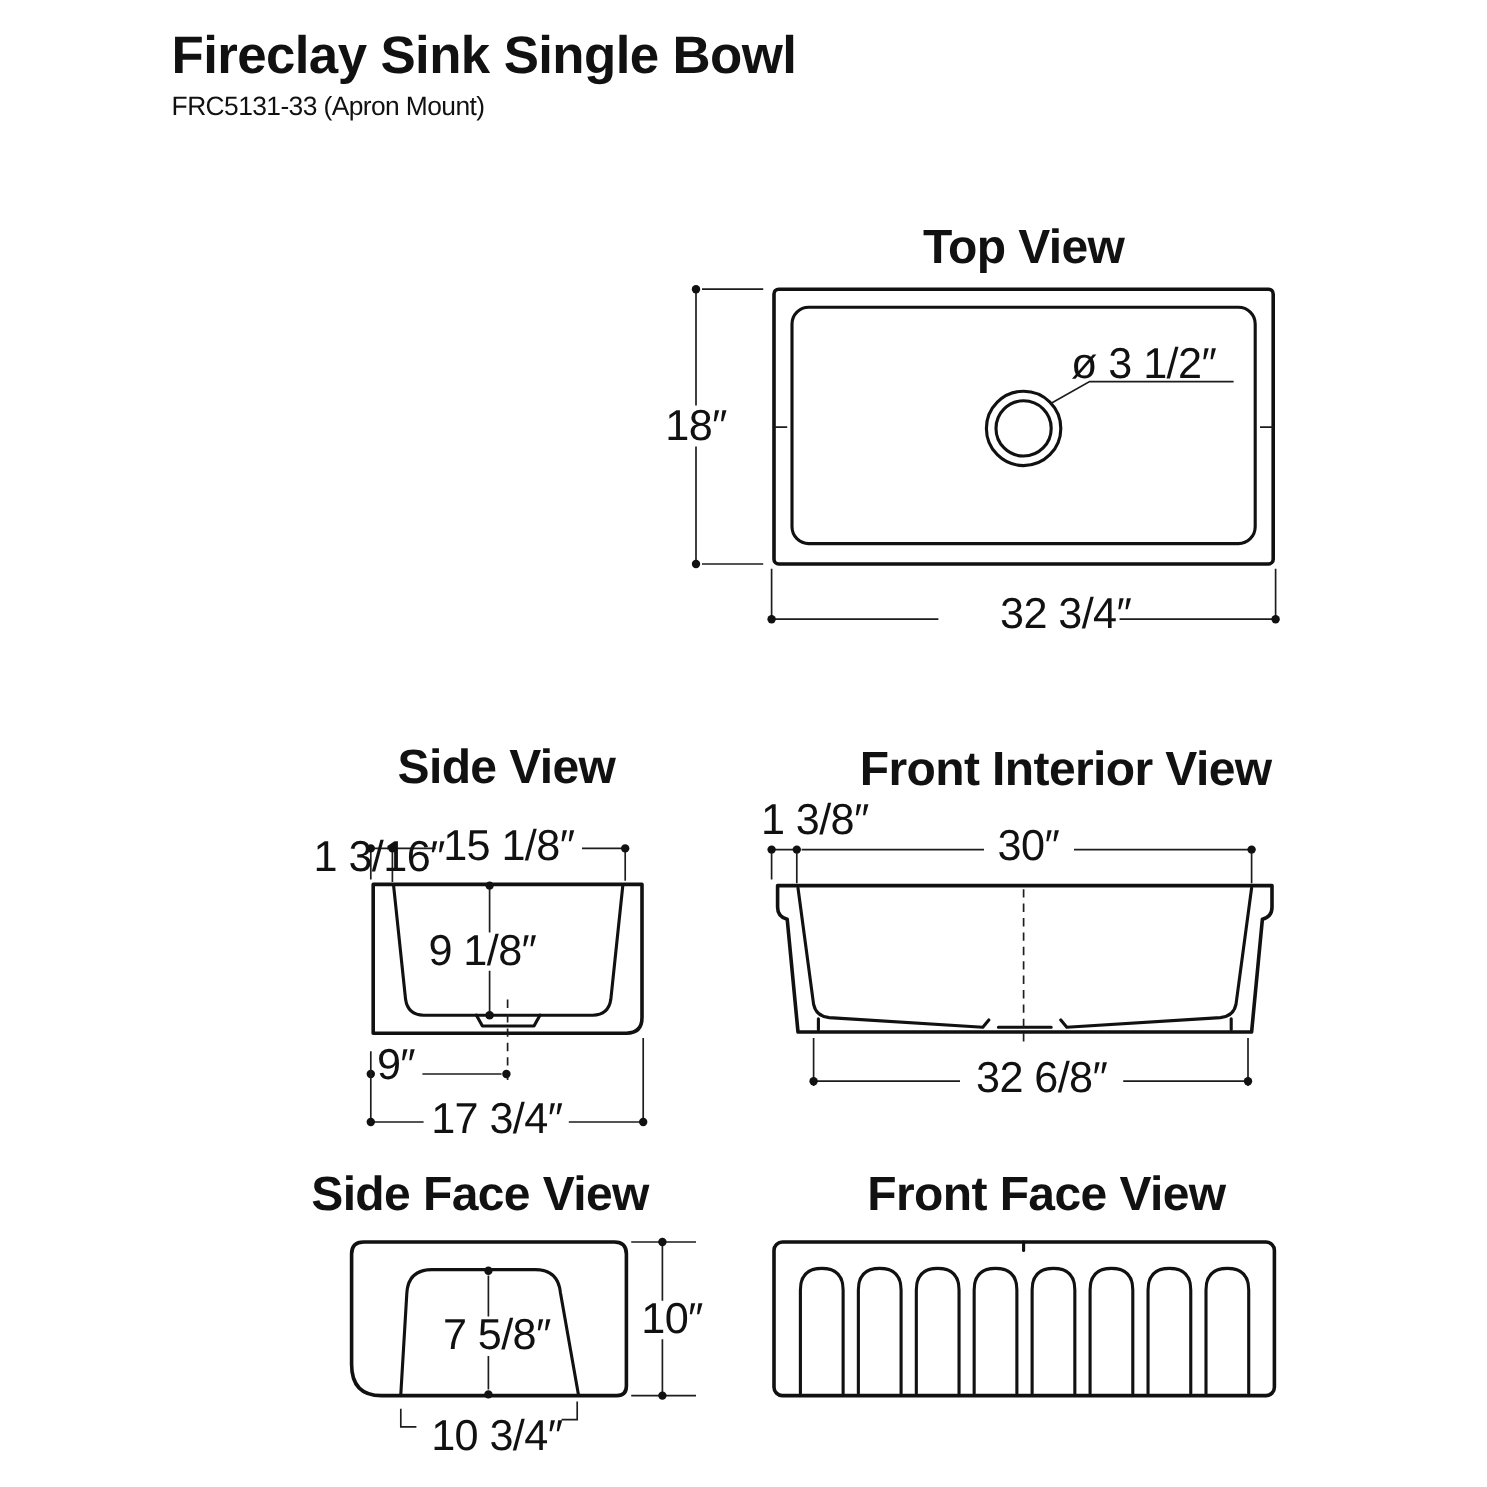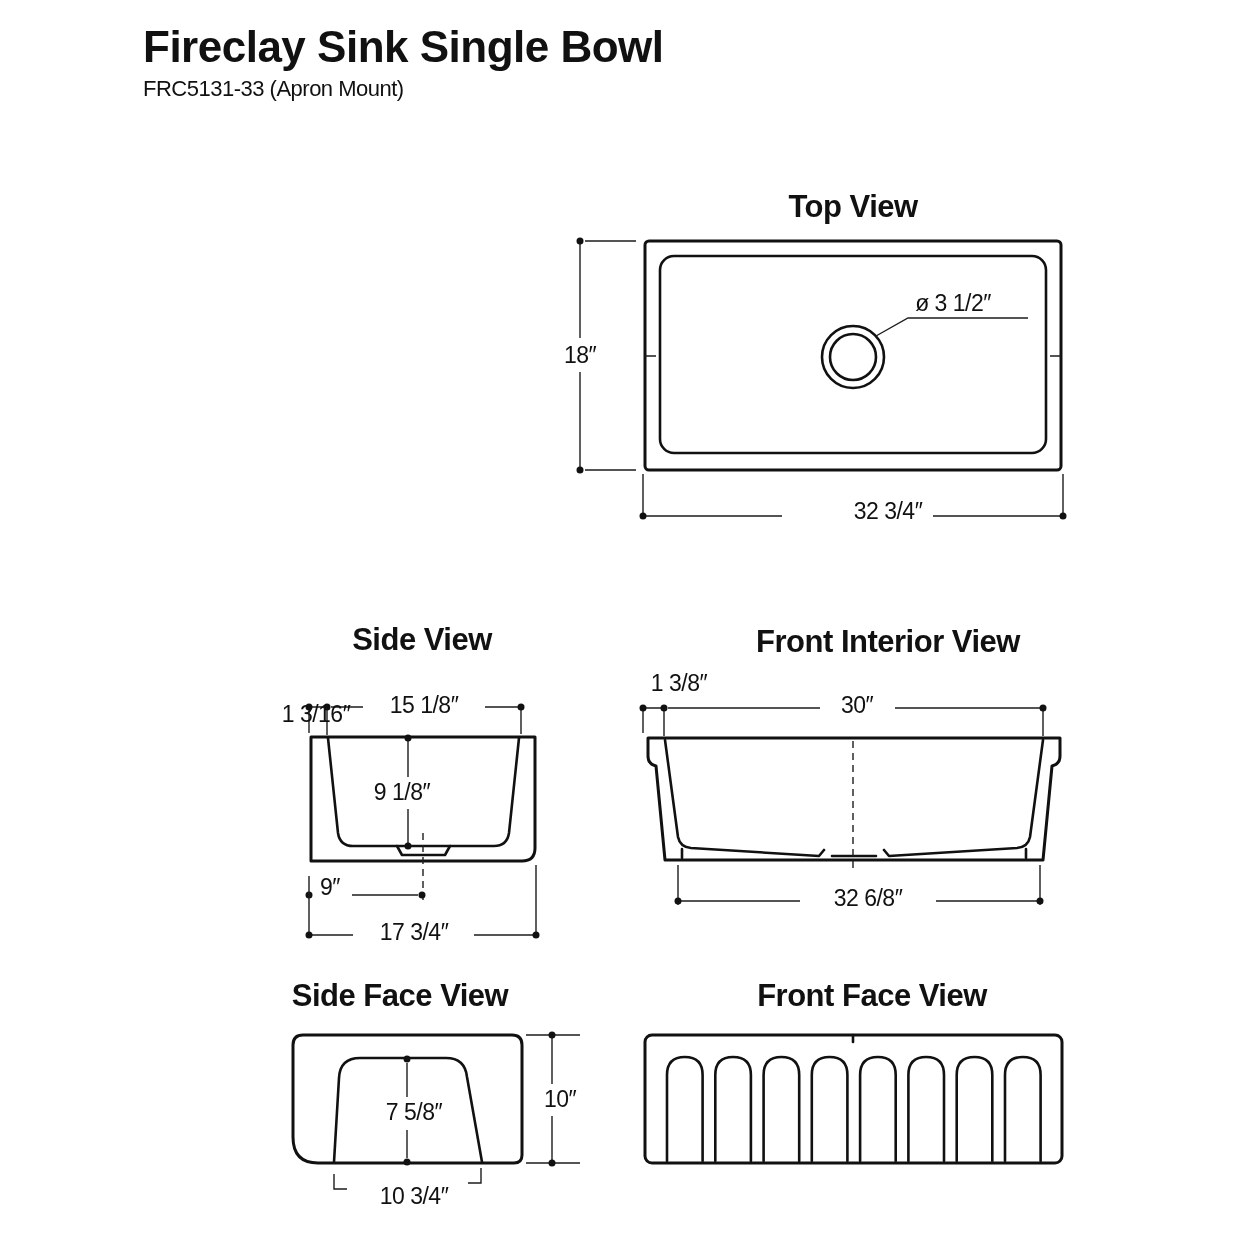--- a/index.html
+++ b/index.html
@@ -2,22 +2,22 @@
 <html><head>
 <meta charset="utf-8">
 <style>
   html,body{margin:0;padding:0;background:#fff;}
   .canvas{
     position:relative;width:1239px;height:1239px;background:#ffffff;overflow:hidden;
     font-family:"Liberation Sans","DejaVu Sans",sans-serif;color:#111;
   }
   .hdr-title{position:absolute;left:143px;top:22px;font-size:44px;font-weight:700;letter-spacing:-0.5px;white-space:nowrap;}
   .hdr-sub{position:absolute;left:143px;top:76px;font-size:22px;font-weight:400;letter-spacing:-0.5px;white-space:nowrap;}
-  .view-title{position:absolute;transform:translate(-50%,-50%);font-size:31px;font-weight:700;letter-spacing:-0.5px;white-space:nowrap;}
-  .dim{position:absolute;transform:translate(-50%,-50%);font-size:23px;font-weight:400;letter-spacing:-0.5px;white-space:nowrap;line-height:1;}
+  .view-title{position:absolute;transform:translate(-50%,-50%);font-size:40px;font-weight:700;letter-spacing:-0.5px;white-space:nowrap;}
+  .dim{position:absolute;transform:translate(-50%,-50%);font-size:36px;font-weight:400;letter-spacing:-0.5px;white-space:nowrap;line-height:1;}
   svg{position:absolute;left:0;top:0;}
   .outline{stroke:#111;stroke-width:3;fill:none;stroke-linecap:round;stroke-linejoin:round;}
   .thin{stroke:#111;stroke-width:2.6;fill:none;stroke-linecap:round;stroke-linejoin:round;}
   .dim-line{stroke:#1d1d1d;stroke-width:1.4;fill:none;stroke-linecap:butt;}
   .dash{stroke:#1d1d1d;stroke-width:1.4;fill:none;stroke-dasharray:7 5;}
   .dot{fill:#111;stroke:none;}
 </style>
 </head>
 <body>
 

